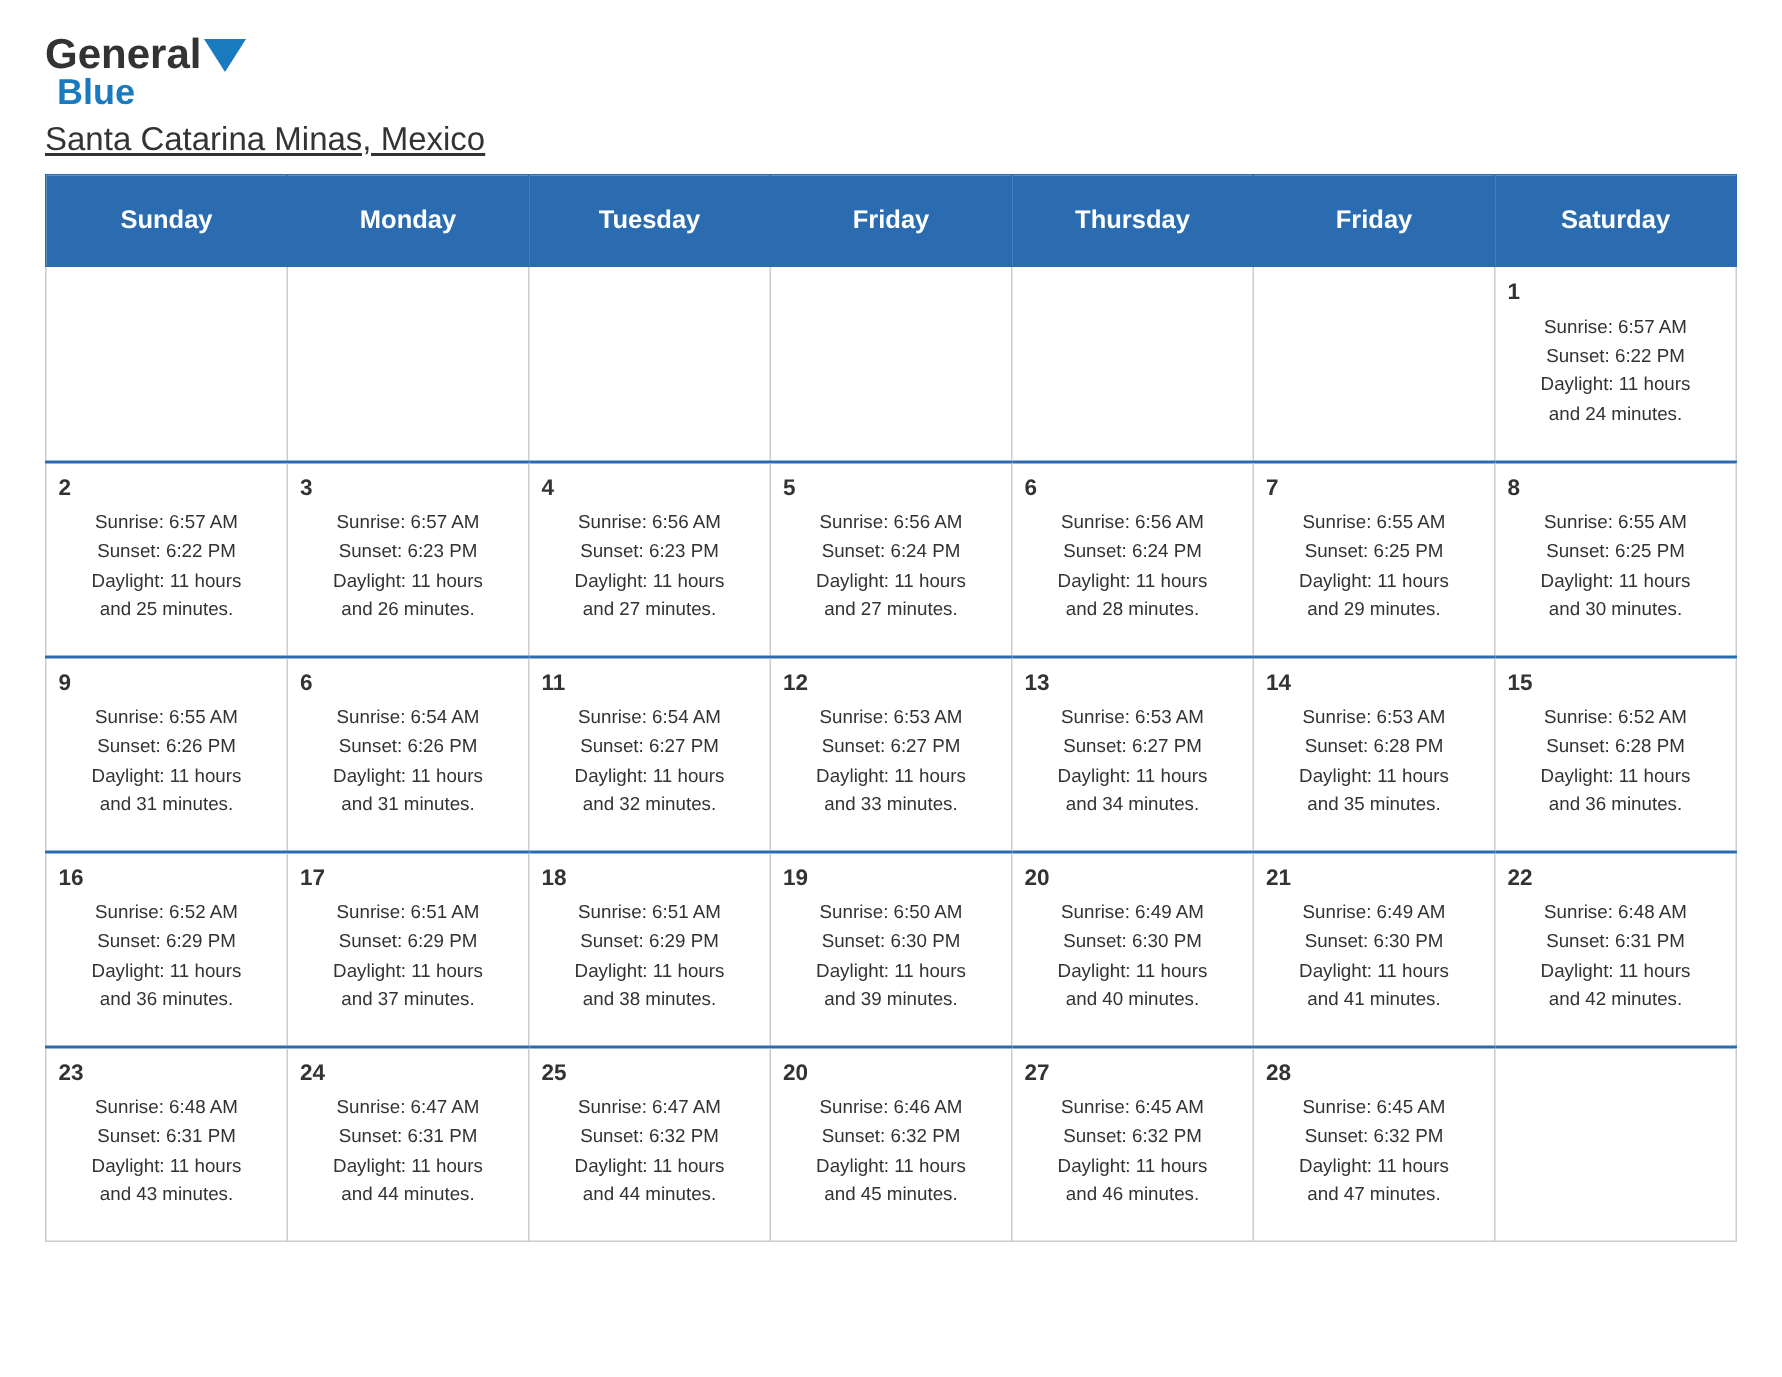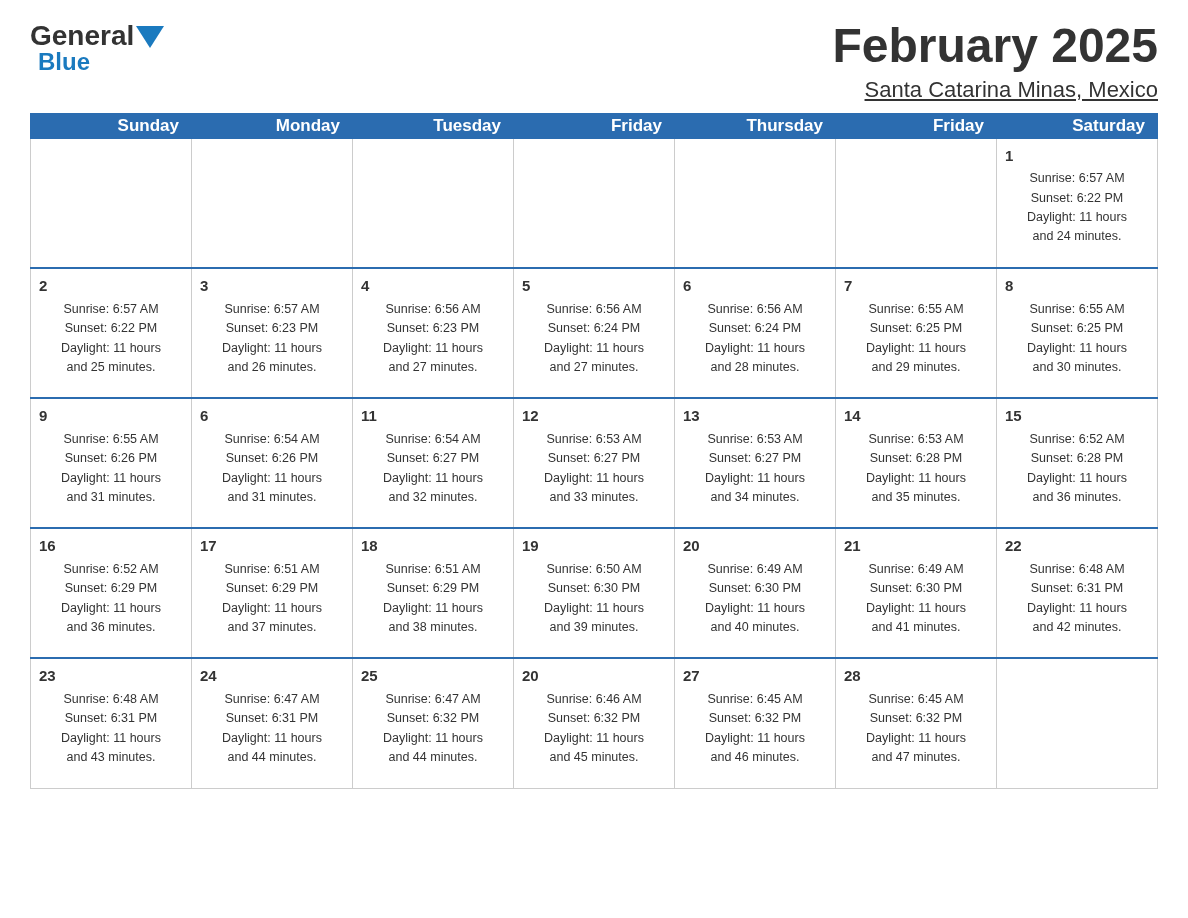--- a/index.html
+++ b/index.html
@@ -9,20 +9,21 @@
       color: #333;
       width: 1188px;
       min-height: 918px;
       padding: 20px 30px;
     }
     .header {
       display: flex;
       justify-content: space-between;
       align-items: flex-start;
       margin-bottom: 10px;
+      flex-direction: column;
     }
     .logo {
       display: flex;
       flex-direction: column;
       align-items: flex-start;
     }
     .title-block {
       text-align: right;
     }
     .title-block h1 {
@@ -41,22 +42,22 @@
     .calendar {
       width: 100%;
       border-collapse: collapse;
       margin-top: 10px;
     }
     .calendar th {
       background-color: #2b6cb0;
       color: #fff;
       font-size: 17px;
       font-weight: bold;
-      padding: 2px 12px;
-      text-align: right;
+      padding: 20px 12px;
+      text-align: center;
       border: 1px solid #2b6cb0;
     }
     .calendar td {
       vertical-align: top;
       border: 1px solid #ccc;
       padding: 6px 8px;
       width: calc(100% / 7);
       min-height: 110px;
       height: 130px;
       font-size: 13px;
@@ -97,21 +98,20 @@
       <span style="font-size:28px;font-weight:bold;color:#333;letter-spacing:0;">General</span>
       <svg width="28" height="22" viewBox="0 0 28 22" style="margin-left:2px;margin-top:2px;">
         <polygon points="0,0 28,0 14,22" fill="#1a7abf"></polygon>
       </svg>
     </div>
     <div style="margin-left:8px;margin-top:-4px;">
       <span style="font-size:24px;font-weight:bold;color:#1a7abf;">Blue</span>
     </div>
   </div>
   <div class="title-block">
-    <h1>February 2025</h1>
     <h2>Santa Catarina Minas, Mexico</h2>
   </div>
 </div>
 
 <table class="calendar">
   <thead>
     <tr>
       <th>Sunday</th>
       <th>Monday</th>
       <th>Tuesday</th>

